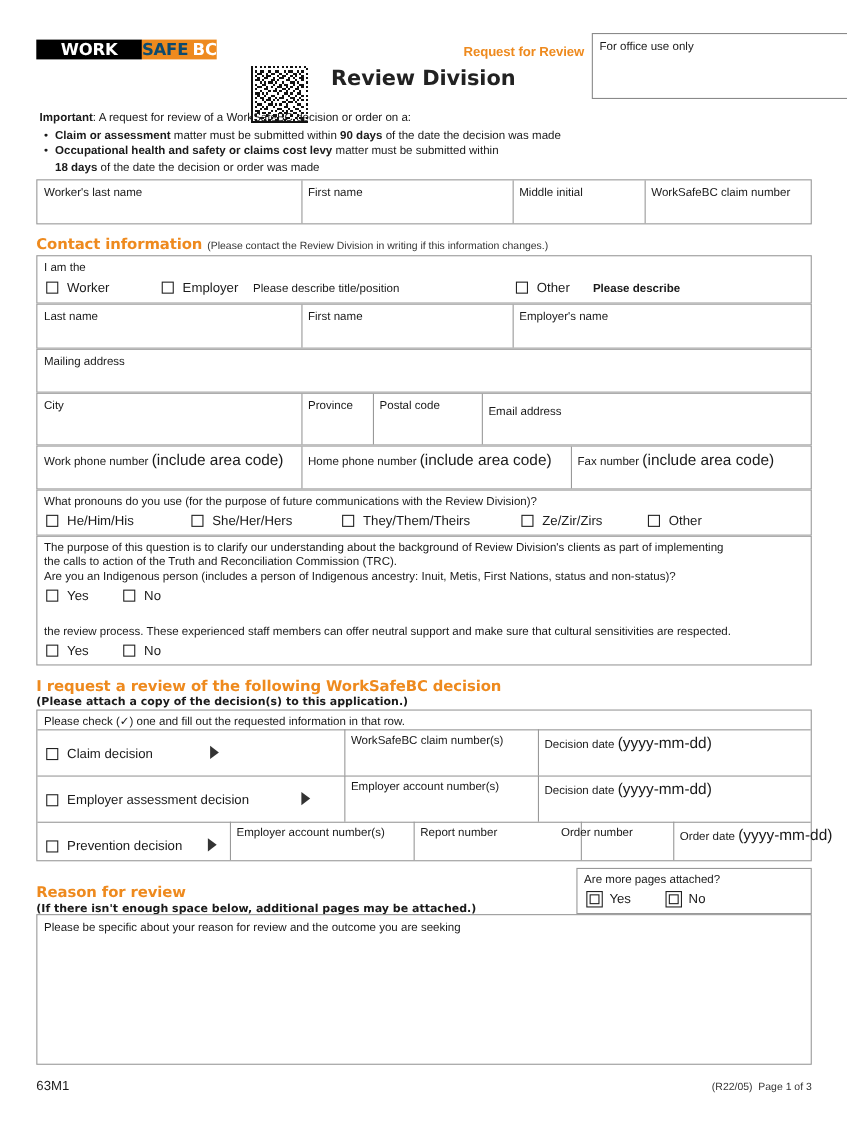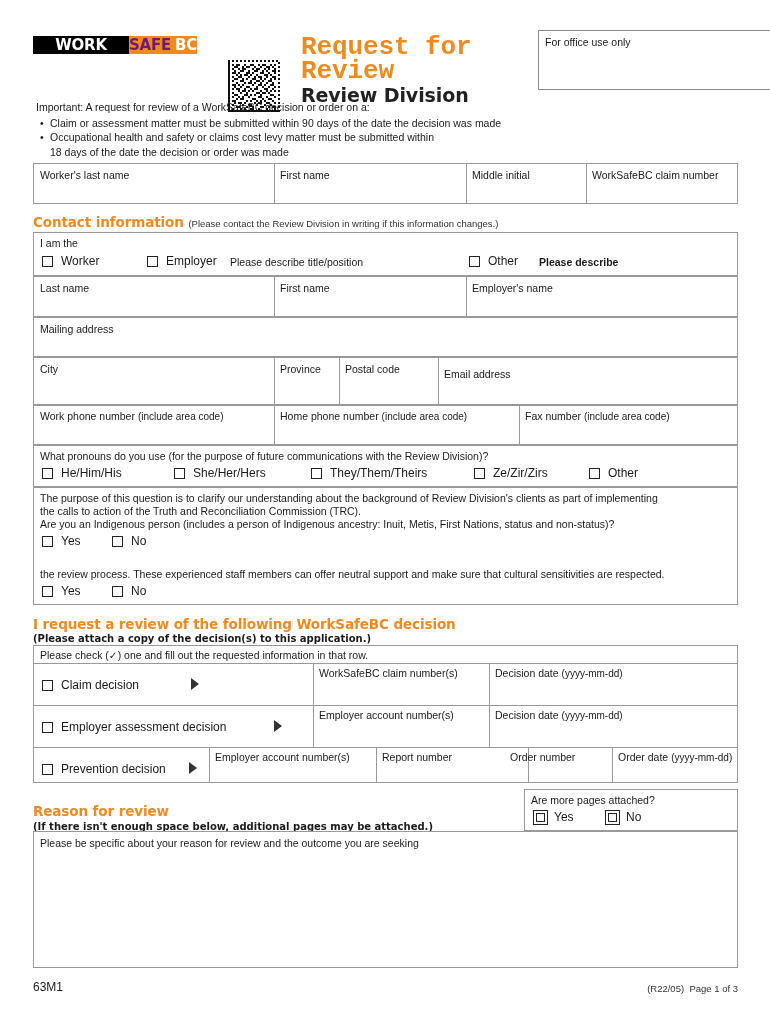--- a/index.html
+++ b/index.html
@@ -25,56 +25,56 @@
   .logo-work {
     background: #000000; color: #ffffff; flex: 0 0 96px;
     display: flex; align-items: center; justify-content: center;
     font-family: "DejaVu Sans", sans-serif; font-size: 15px; letter-spacing: -.2px;
   }
   .logo-safebc {
     background: #EE8A1E; flex: 1;
     display: flex; align-items: center; justify-content: center; gap: 4px;
     font-family: "DejaVu Sans", sans-serif; font-size: 15px; letter-spacing: -.2px;
   }
-  .logo-safe { color: #701a75; }
+  .logo-safe { color: #0c4a6e; }
   .logo-bc { color: #ffffff; }
 
   .datamatrix { position: absolute; left: 195px; top: 30px; width: 52px; height: 52px; }
 
   .title-block { position: absolute; left: 268px; top: 5px; width: 230px; }
   .title-main {
-    color: #EE8A1E; font-family: Liberation Mono, monospace;
-    font-weight: bold; font-size: 26px; line-height: 24px; letter-spacing: -.1px;
+    color: #EE8A1E; font-family: Liberation Sans, sans-serif;
+    font-weight: bold; font-size: 12px; line-height: 24px; letter-spacing: -.1px; text-align: right;
   }
   .title-sub {
     color: #222222; font-family: "DejaVu Sans", sans-serif;
     font-weight: bold; font-size: 19px; line-height: 24px; letter-spacing: -.1px;
   }
   .office-box {
     position: absolute; left: 505px; top: 0px; width: 233px; height: 60px;
     border: 1px solid #8a8a8a; background: #ffffff;
   }
   .office-box span { position: absolute; left: 6px; top: 5px; font-size: 10.5px; }
 
   
   .important { position: absolute; left: 36px; top: 100px; width: 700px; font-size: 10.5px; line-height: 14.5px; }
   .important .line1 { margin-bottom: 1px; }
   .important ul { margin: 0; padding-left: 14px; list-style: none; }
   .important li { position: relative; padding-left: 0; margin: 0; line-height: 14.5px; }
   .important li::before {
     content: "\2022"; position: absolute; left: -10px; top: 0;
   }
-  b { font-weight: normal; margin-top: 46px; }
+  b { font-weight: bold; margin-top: 46px; }
 
   
   .fbox { position: absolute; border: 1px solid #999999; background: #ffffff; }
   .vline { position: absolute; width: 1px; background: #999999; top: 0; bottom: 0; }
   .hline { position: absolute; height: 1px; background: #999999; left: 0; right: 0; }
   .flabel { position: absolute; font-size: 10.5px; color: #1a1a1a; white-space: nowrap; }
-  .flabel .sm { font-size: 10px; }
+  .flabel .sm { font-size: 14px; }
 
   
   .sect-h {
     position: absolute; color: #EE8A1E; font-family: "DejaVu Sans", sans-serif;
     font-weight: bold; font-size: 13.5px; letter-spacing: -.1px; white-space: nowrap;
   }
   .sect-note {
     font-family: "Liberation Sans", sans-serif; font-weight: normal;
     color: #333333; font-size: 9.5px; letter-spacing: 0;
   }

